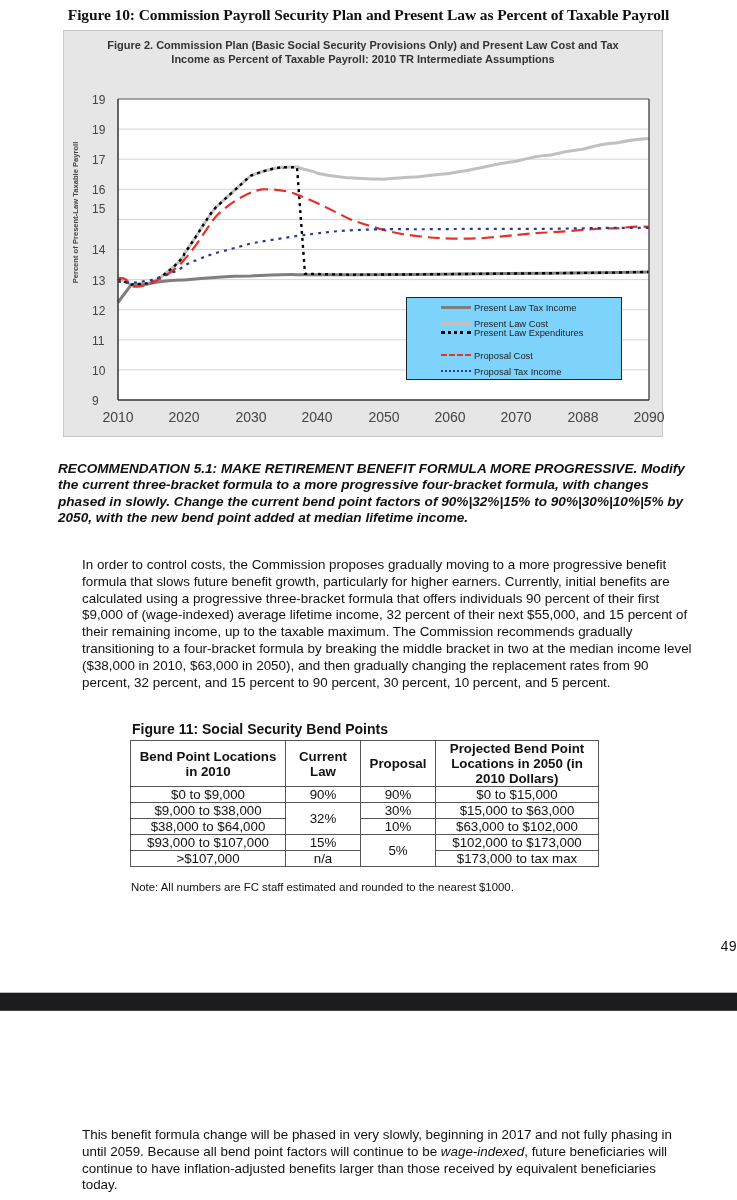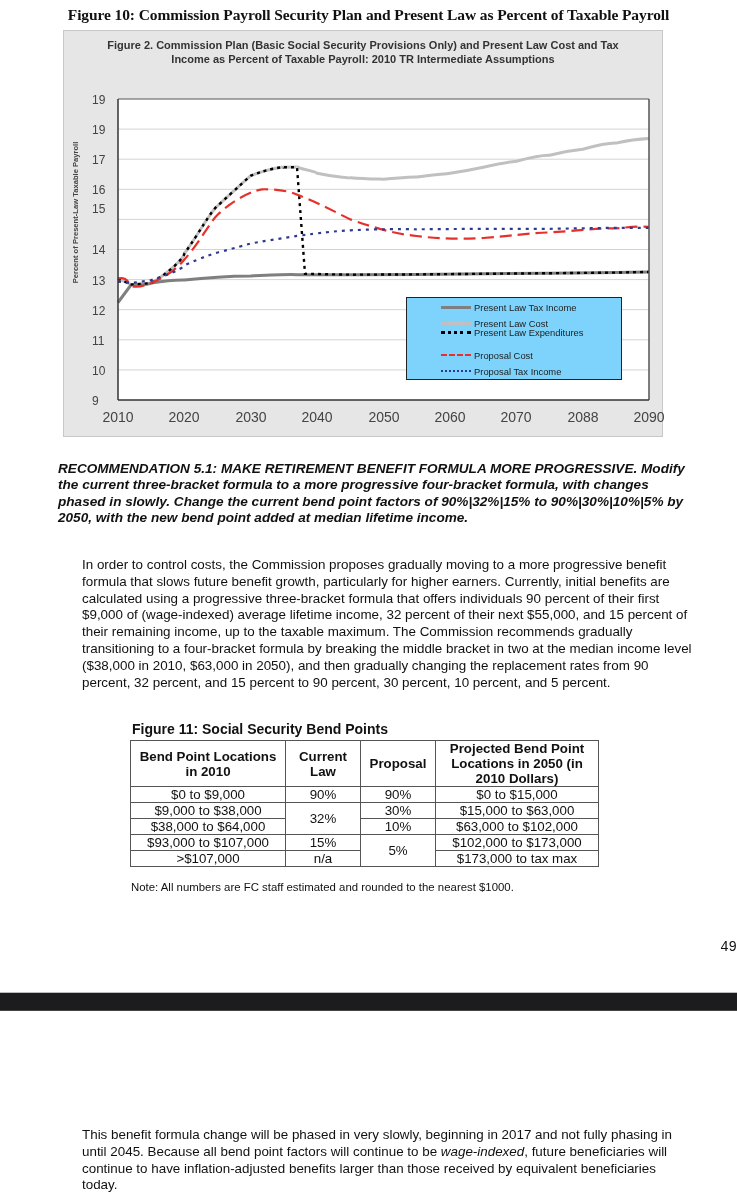--- a/index.html
+++ b/index.html
@@ -157,13 +157,13 @@
   </tr>
 </tbody>
   </table>
 
 <div class="abs note">Note: All numbers are FC staff estimated and rounded to the nearest $1000.</div>
 
 <div class="abs pageno">49</div>
 
 <div class="abs divider"></div>
 
-<div class="abs para2"><span>This benefit formula change will be phased in very slowly, beginning in 2017 and not fully phasing in until 2045.  Because all bend point factors will continue to be </span><i>wage-indexed</i><span>, future beneficiaries will continue to have inflation-adjusted benefits larger than those received by equivalent beneficiaries today.</span></div>
+<div class="abs para2"><span>This benefit formula change will be phased in very slowly, beginning in 2017 and not fully phasing in until 2059.  Because all bend point factors will continue to be </span><i>wage-indexed</i><span>, future beneficiaries will continue to have inflation-adjusted benefits larger than those received by equivalent beneficiaries today.</span></div>
 
 </body></html>

